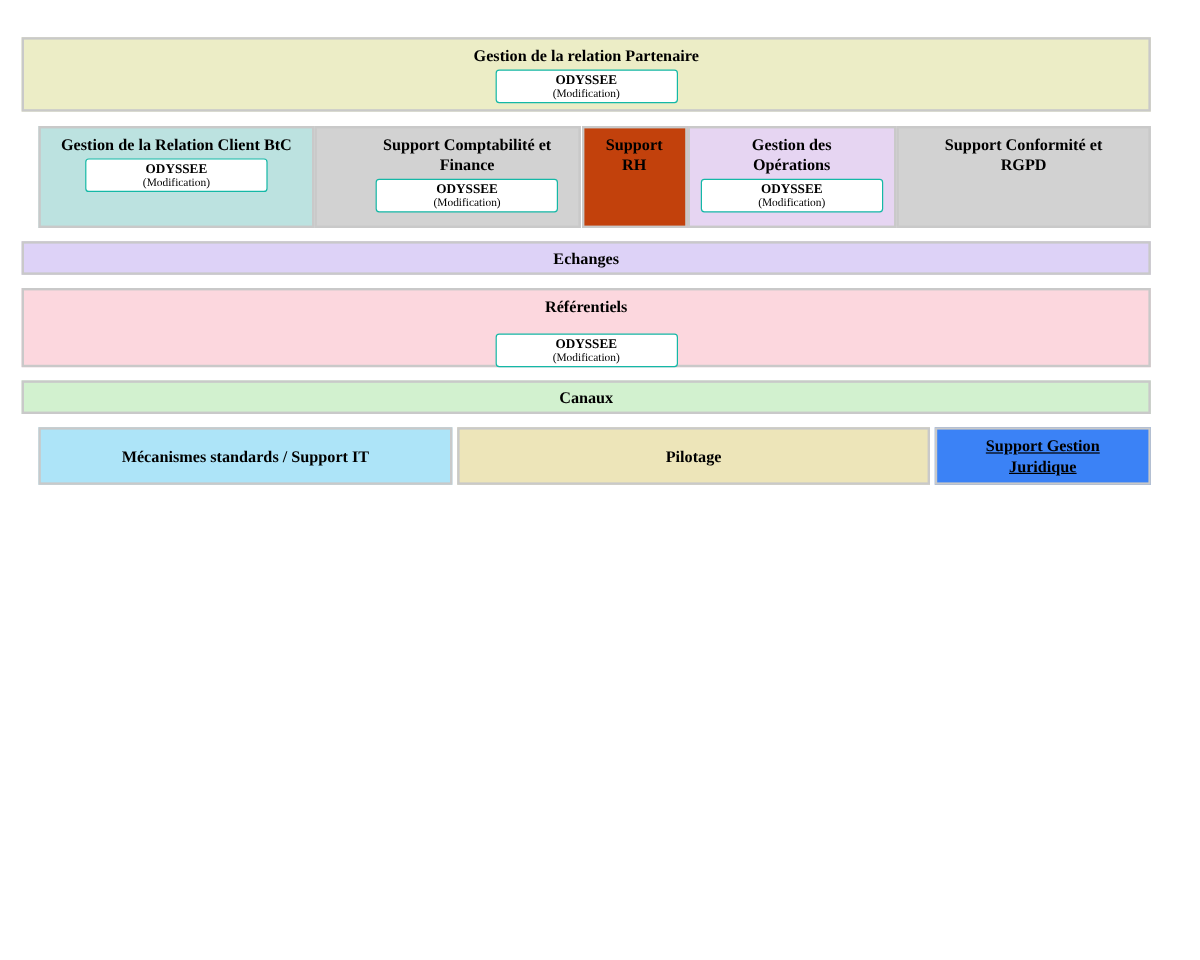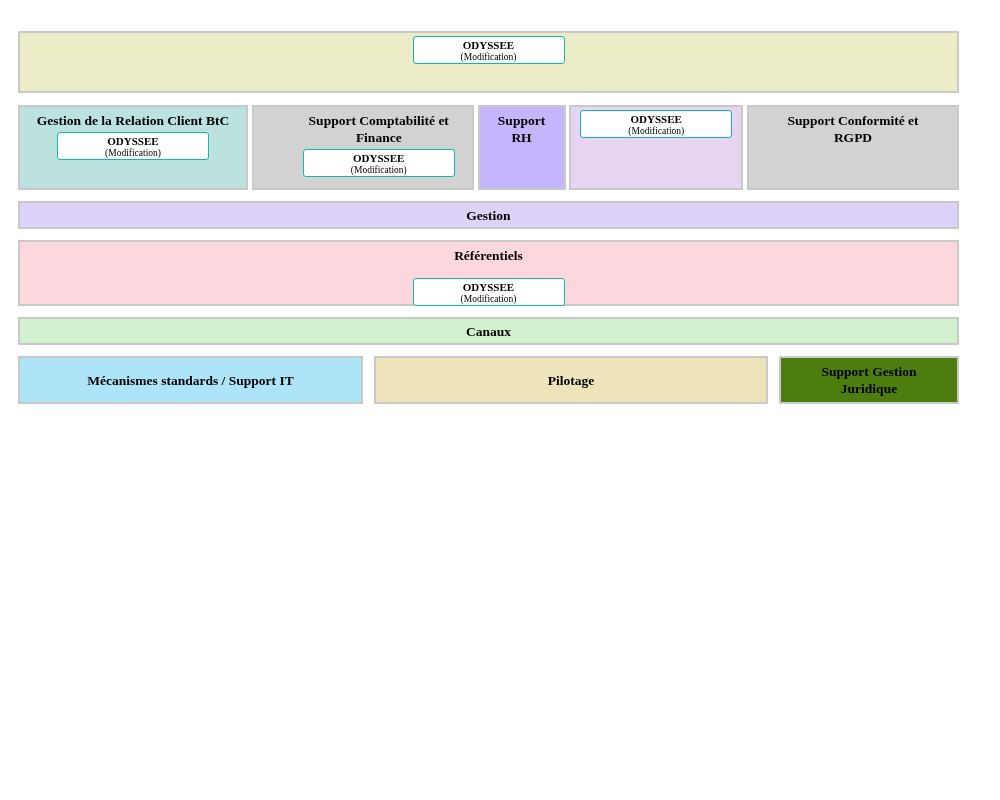--- a/index.html
+++ b/index.html
@@ -2,21 +2,21 @@
 <html><head>
 <meta charset="utf-8">
 <style>
   * { box-sizing: border-box; margin: 0; padding: 0; }
   html, body { background: #ffffff; }
   body { font-family: "Liberation Serif", serif; color: #000; }
 
   .canvas { position: relative; width: 1000px; height: 800px; background: #ffffff; overflow: hidden; }
   .content { position: absolute; left: 18px; top: 31px; width: 941px; }
 
-  .row { display: flex; justify-content: space-between; }
+  .row { display: flex; justify-content: space-between; margin-left: 14px; }
 
   .block {
     border: 2px solid #C9C9C9;
     display: flex;
     flex-direction: column;
     align-items: center;
     background: #eee;
   }
   .full { width: 100%; }
 
@@ -73,20 +73,21 @@
   .tag-name   { font-weight: bold; font-size: 11px; line-height: 13px; }
   .tag-action { font-size: 9.5px; line-height: 11px; }
 </style>
 </head>
 <body>
 
 <div class="canvas">
   <div class="content">
 
     <div class="block full r1" style="background: rgb(236, 237, 198);">
+      <div class="label">Gestion de la relation Partenaire</div>
       <div class="tag">
         <div class="tag-name">ODYSSEE</div>
         <div class="tag-action">(Modification)</div>
       </div>
     </div>
 
     <div class="row row2">
 
       <div class="block w-btc" style="background: rgb(188, 226, 224);">
         <div class="label">Gestion de la Relation Client BtC</div>
@@ -97,39 +98,40 @@
       </div>
 
       <div class="block w-compta" style="background: rgb(210, 210, 210);">
         <div class="label">Support Comptabilité et Finance</div>
         <div class="tag">
           <div class="tag-name">ODYSSEE</div>
           <div class="tag-action">(Modification)</div>
         </div>
       </div>
 
-      <div class="block w-rh" style="background: #c4b5fd;">
+      <div class="block w-rh" style="background: #c2410c;">
         <div class="label">Support RH</div>
       </div>
 
       <div class="block w-ops" style="background: rgb(230, 213, 242);">
+        <div class="label">Gestion des Opérations</div>
         <div class="tag">
           <div class="tag-name">ODYSSEE</div>
           <div class="tag-action">(Modification)</div>
         </div>
       </div>
 
       <div class="block w-conf" style="background: rgb(210, 210, 210);">
         <div class="label">Support Conformité et RGPD</div>
       </div>
 
     </div>
 
     <div class="block full band" style="background: rgb(221, 210, 247);">
-      <div class="label">Gestion</div>
+      <div class="label">Echanges</div>
     </div>
 
     <div class="block full r4" style="background: rgb(252, 215, 222); gap: 11px;">
       <div class="label">Référentiels</div>
       <div class="tag">
         <div class="tag-name">ODYSSEE</div>
         <div class="tag-action">(Modification)</div>
       </div>
     </div>
 
@@ -140,20 +142,20 @@
     <div class="row row6">
 
       <div class="block w-meca" style="background: rgb(173, 228, 248);">
         <div class="label">Mécanismes standards / Support IT</div>
       </div>
 
       <div class="block w-pilot" style="background: rgb(237, 229, 185);">
         <div class="label">Pilotage</div>
       </div>
 
-      <div class="block w-jur" style="background: #4d7c0f;">
+      <div class="block w-jur" style="background: #3b82f6; text-decoration: underline;">
         <div class="label">Support Gestion Juridique</div>
       </div>
 
     </div>
 
   </div>
 </div>
 
 </body></html>

